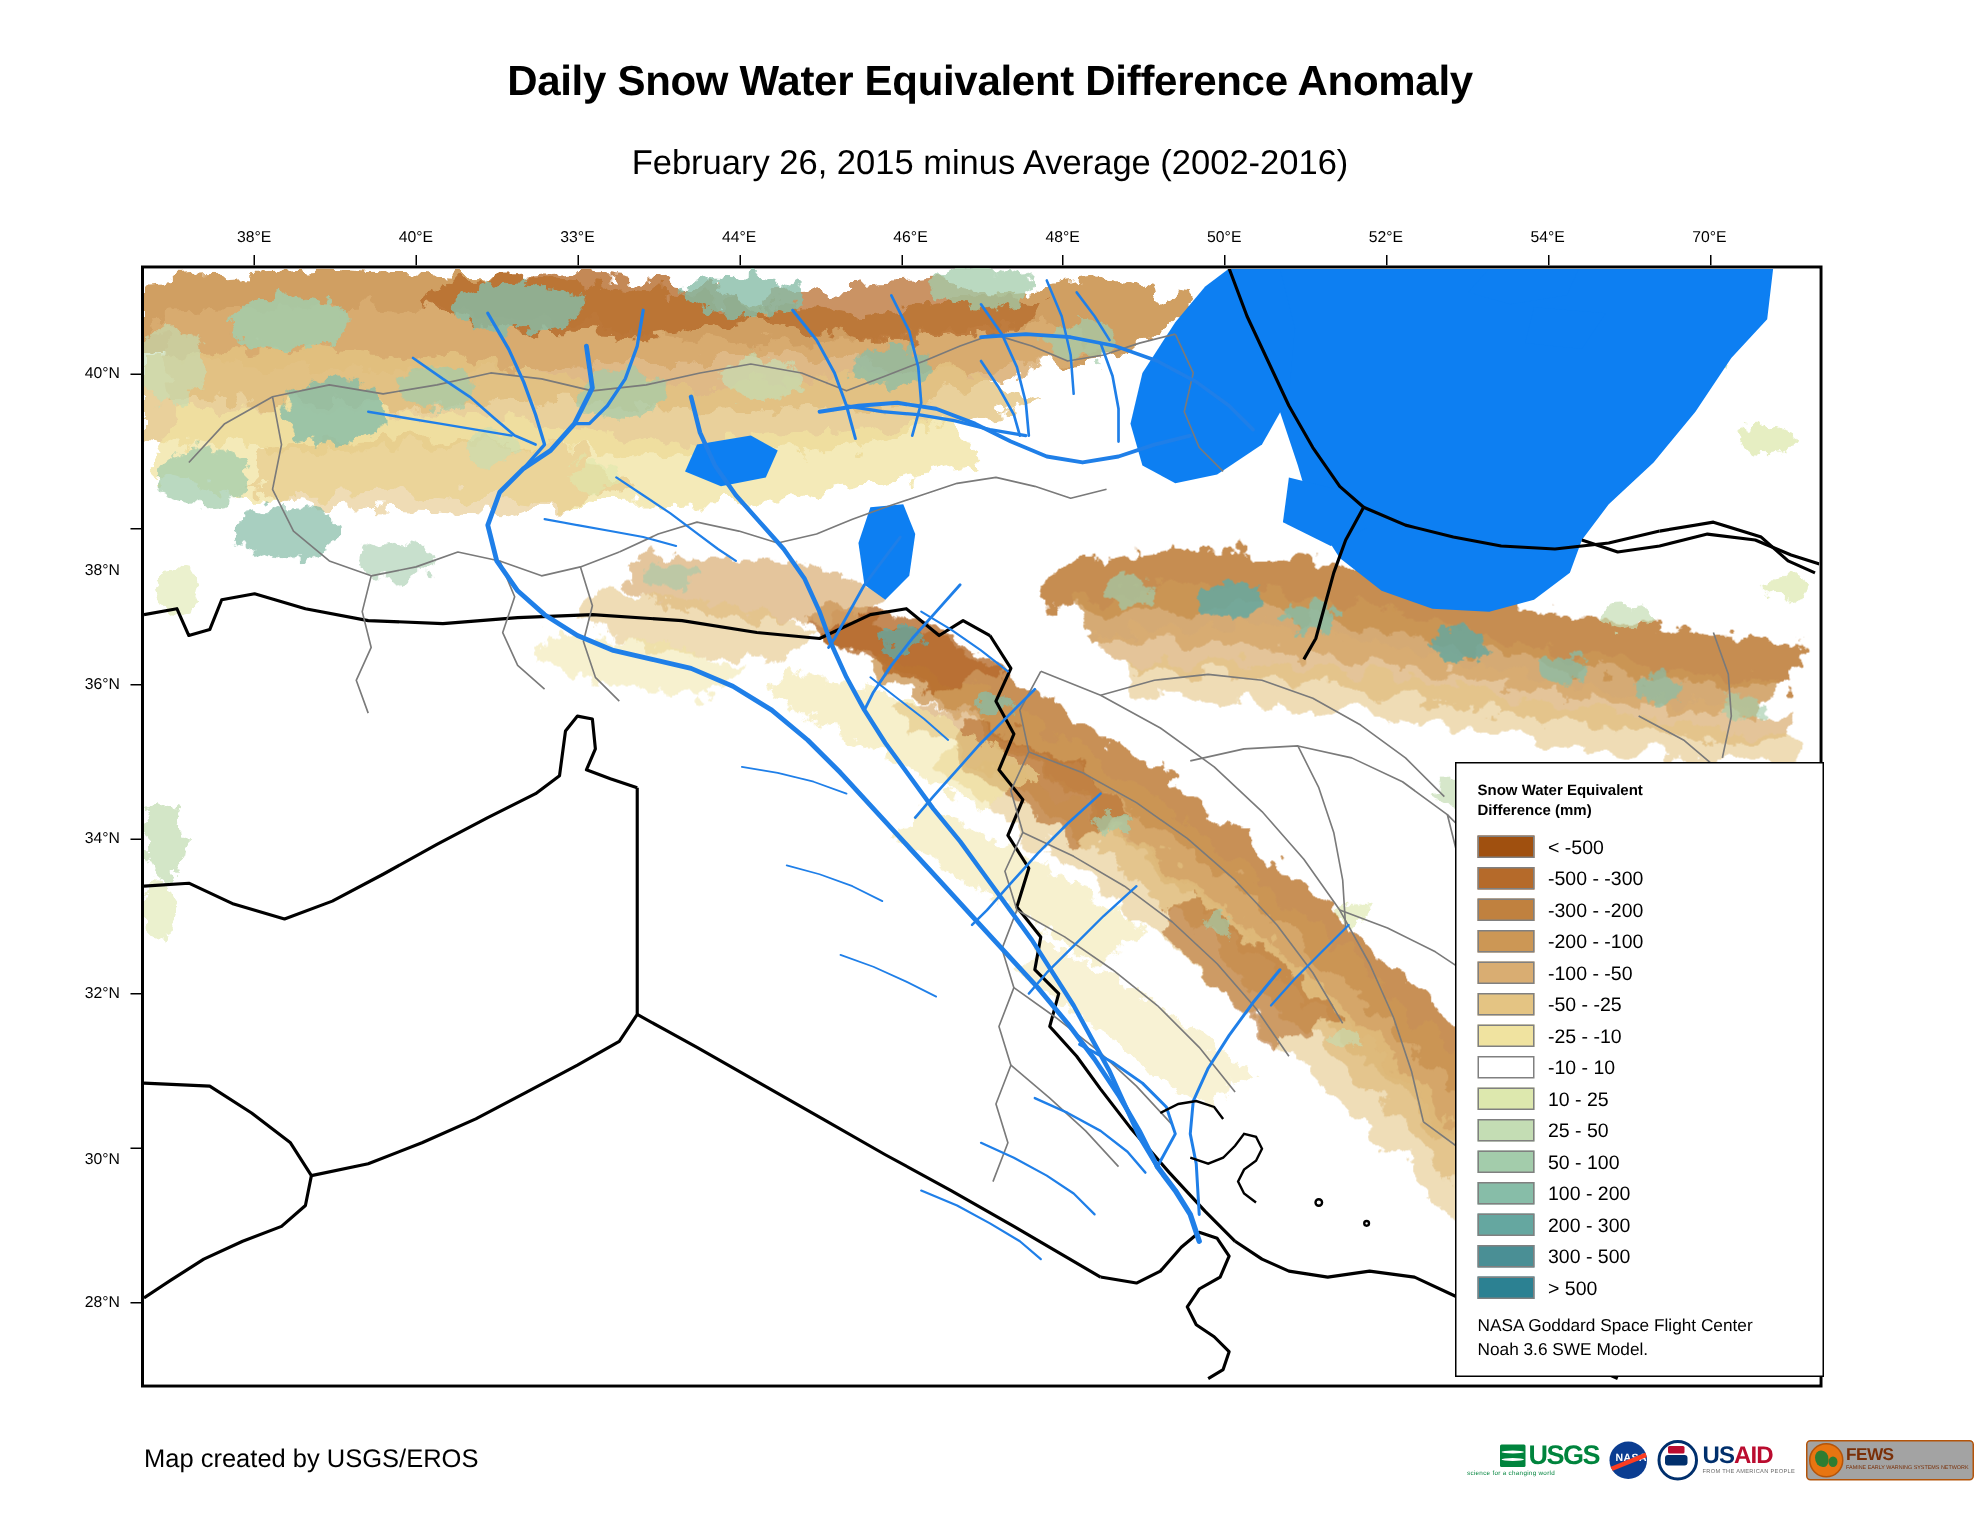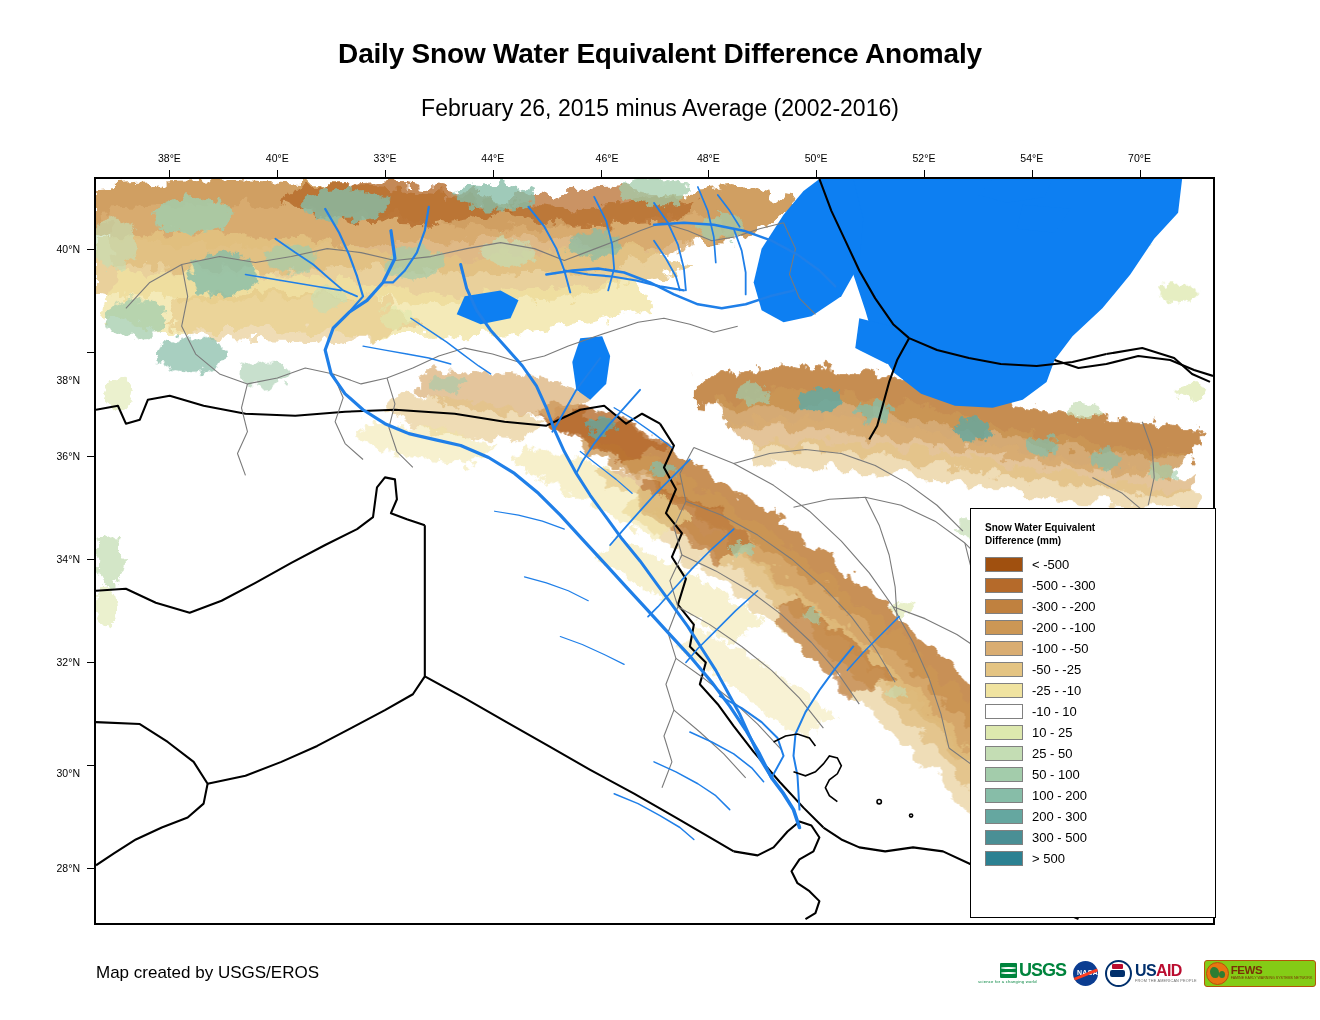--- a/index.html
+++ b/index.html
@@ -66,21 +66,21 @@
   .usaid-seal:before{content:"";position:absolute;left:3px;top:8px;width:15px;height:7px;
               background:#002f6c;border-radius:2px;}
   .usaid-seal:after{content:"";position:absolute;left:5px;top:2px;width:11px;height:5px;
               background:#ba0c2f;border-radius:1px;}
   .usaid-txtwrap{display:flex;flex-direction:column;line-height:1;}
   .usaid-word{font-size:16px;font-weight:bold;color:#002f6c;letter-spacing:-.6px;}
   .usaid-word i{color:#ba0c2f;font-style:normal;}
   .usaid-sub{font-size:3.8px;color:#6b6b6b;letter-spacing:.2px;margin-top:1px;}
 
   .fews-wrap{display:flex;align-items:center;gap:2px;border:1.3px solid #b4540a;
-             border-radius:3px;padding:1px 3px 1px 1px;background:#84cc16;}
+             border-radius:3px;padding:1px 3px 1px 1px;background:#a3a3a3;}
   .fews-globe{width:21px;height:21px;border-radius:50%;background:#e87511;position:relative;
               overflow:hidden;border:1.5px solid #b4540a;}
   .fews-globe:before{content:"";position:absolute;left:3px;top:4px;width:9px;height:11px;
               background:#2e7d32;border-radius:45% 55% 40% 60%;}
   .fews-globe:after{content:"";position:absolute;left:12px;top:8px;width:6px;height:7px;
               background:#2e7d32;border-radius:50%;}
   .fews-txtwrap{display:flex;flex-direction:column;line-height:1;}
   .fews-word{font-size:11.5px;font-weight:bold;color:#7a2f07;letter-spacing:-.4px;}
   .fews-sub{font-size:3.6px;color:#7a2f07;margin-top:1px;}
 </style>
@@ -422,20 +422,24 @@
       </div>
       <div class="leg-row">
         <span class="leg-sw" style="background: rgb(74, 143, 149);"></span>
         <span class="leg-lab">300 - 500</span>
       </div>
       <div class="leg-row">
         <span class="leg-sw" style="background: rgb(44, 129, 146);"></span>
         <span class="leg-lab">&gt; 500</span>
       </div>
     </div>
+  <div id="legend-credit">
+    <div>NASA Goddard Space Flight Center</div>
+    <div>Noah 3.6 SWE Model.</div>
+  </div>
 </div>
 
 <div id="footer-note">Map created by USGS/EROS</div>
 
 <div id="logos">
   <div class="logo">
     <div class="usgs-wrap">
       <div class="usgs-top">
         <span class="usgs-mark"></span>
         <span class="usgs-word">USGS</span>

